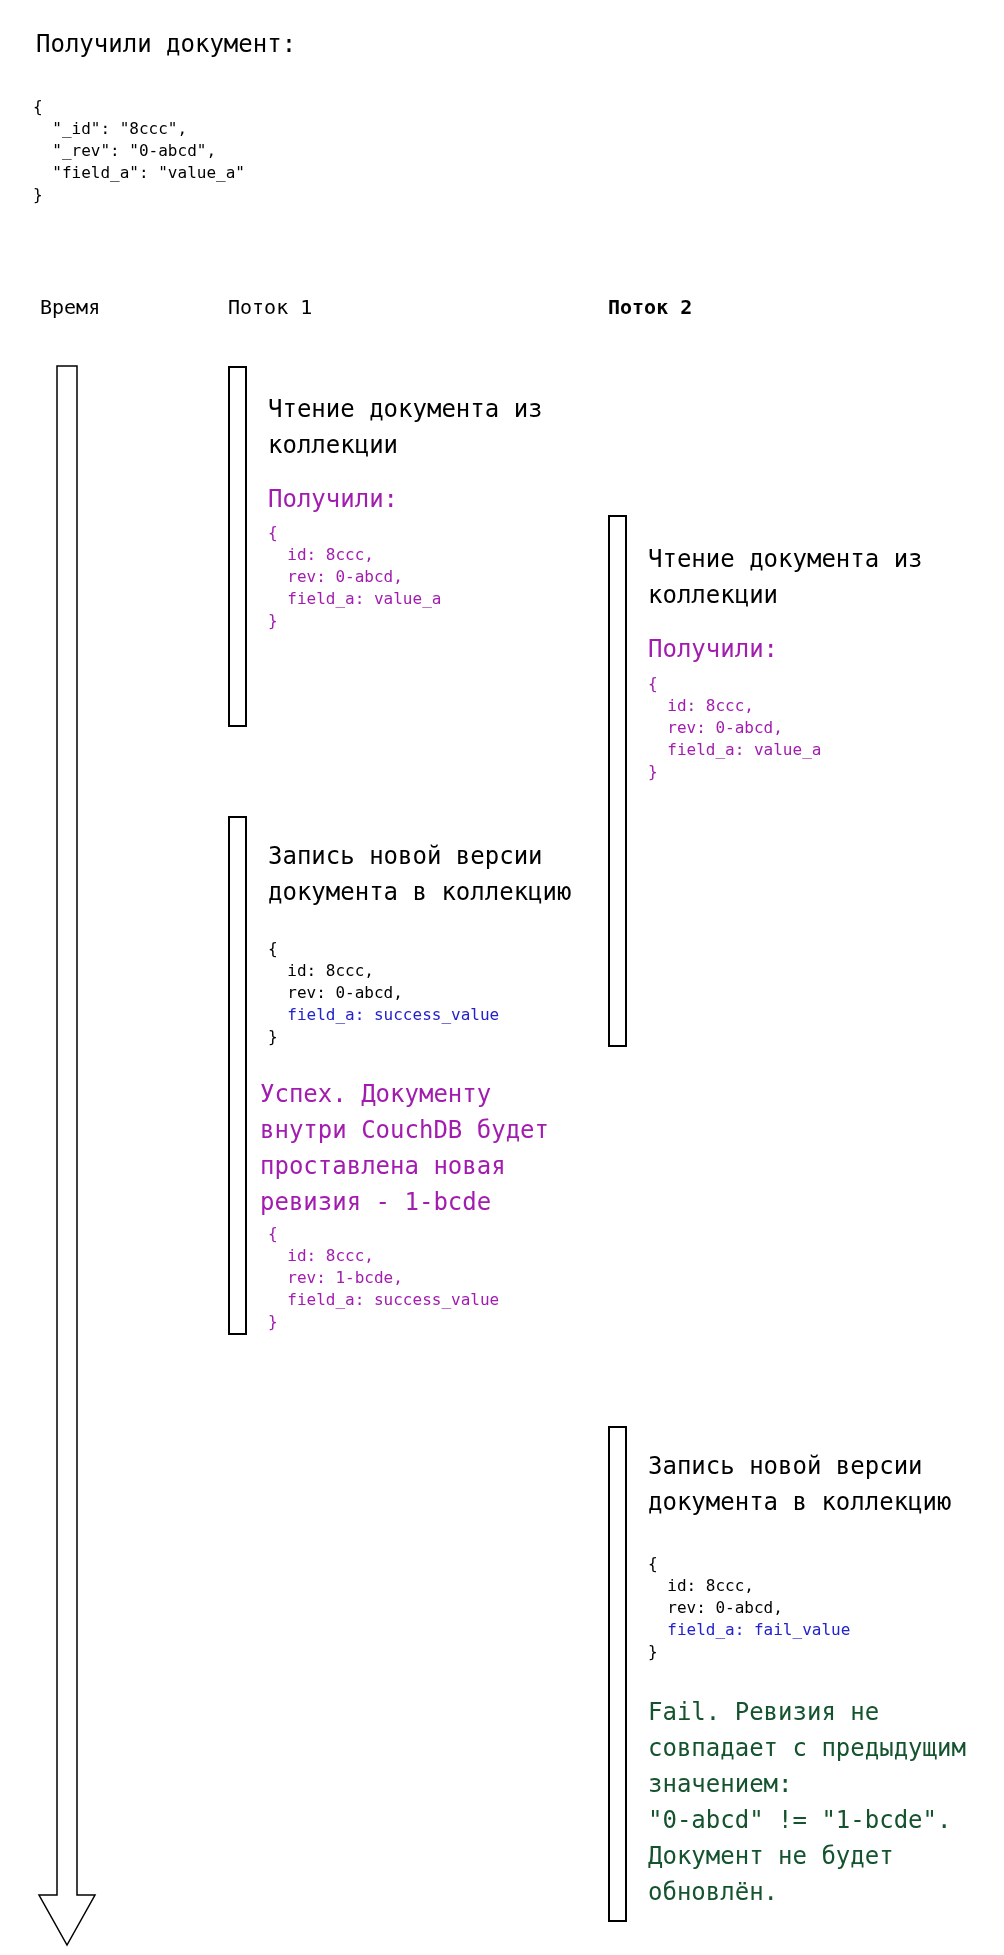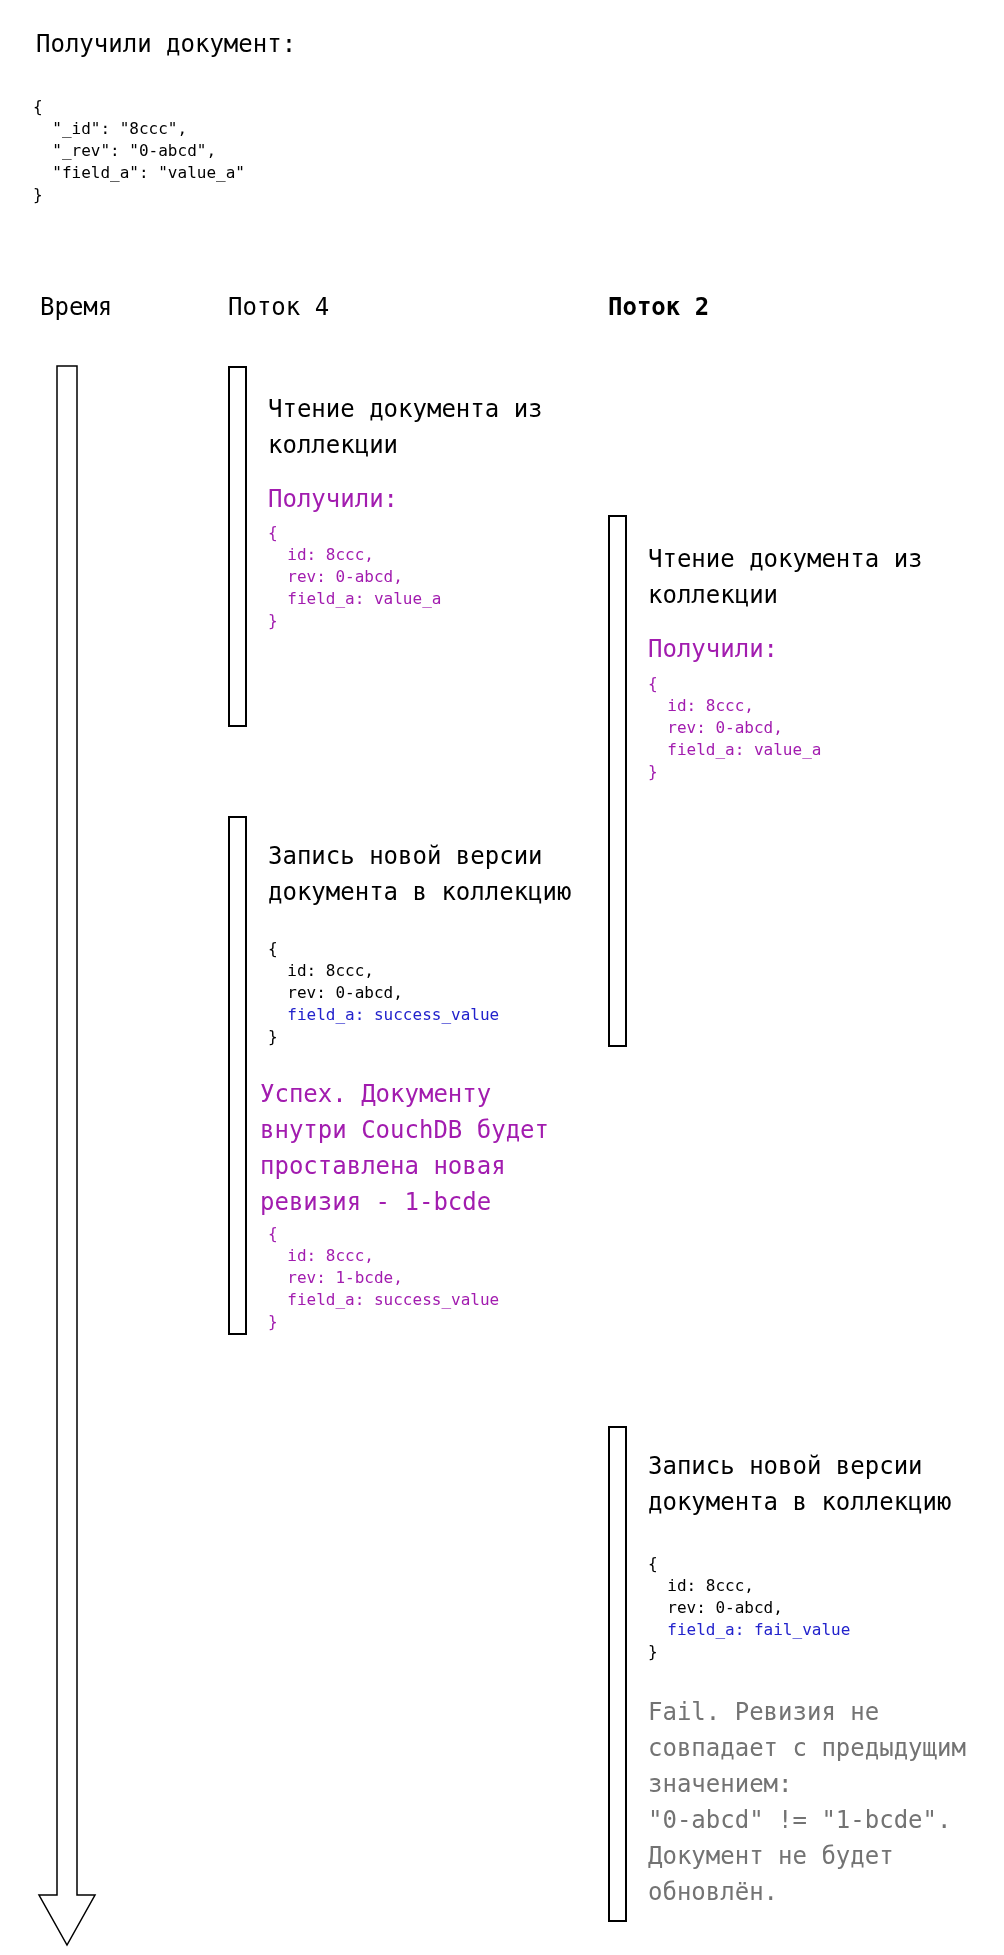--- a/index.html
+++ b/index.html
@@ -17,46 +17,46 @@
     white-space: pre;
     letter-spacing: 0;
   }
   .code {
     font-size: 16px; line-height: 22px;
     white-space: pre;
     margin: 0;
   }
   .green { color: #a21caf; }
   .blue  { color: #2222cc; }
-  .red   { color: #737373; }
+  .red   { color: #14532d; }
   .bar {
     position: absolute;
     width: 15px;
     background: #ffffff;
     border: 2px solid #000000;
   }
   .hdr {
-    font-size: 24px; line-height: 36px;
+    font-size: 20px; line-height: 36px;
     white-space: pre;
   }
   svg { display: block; }
 </style>
 </head>
 <body>
 
 <div class="abs big" style="left:36px; top:26px;">Получили документ:</div>
 
 <pre class="abs code" style="left:33px; top:96px;">{
   "_id": "8ccc",
   "_rev": "0-abcd",
   "field_a": "value_a"
 }</pre>
 
 <div class="abs hdr" style="left:40px; top:289px;">Время</div>
-<div class="abs hdr" style="left:228px; top:289px;">Поток 4</div>
+<div class="abs hdr" style="left:228px; top:289px;">Поток 1</div>
 <div class="abs hdr" style="left:608px; top:289px;font-weight:bold;">Поток 2</div>
 
 <div class="abs" style="left:35px; top:364px;">
   <svg width="64" height="1590" viewBox="0 0 64 1590">
     <polygon points="22,2 22,1531 4,1531 32,1581 60,1531 42,1531 42,2" fill="#ffffff" stroke="#000000" stroke-width="1.5" stroke-linejoin="miter"></polygon>
   </svg>
 </div>
 
 <div class="bar" style="left:228px; top:366px; height:357px;"></div>
 <div class="bar" style="left:228px; top:816px; height:515px;"></div>

